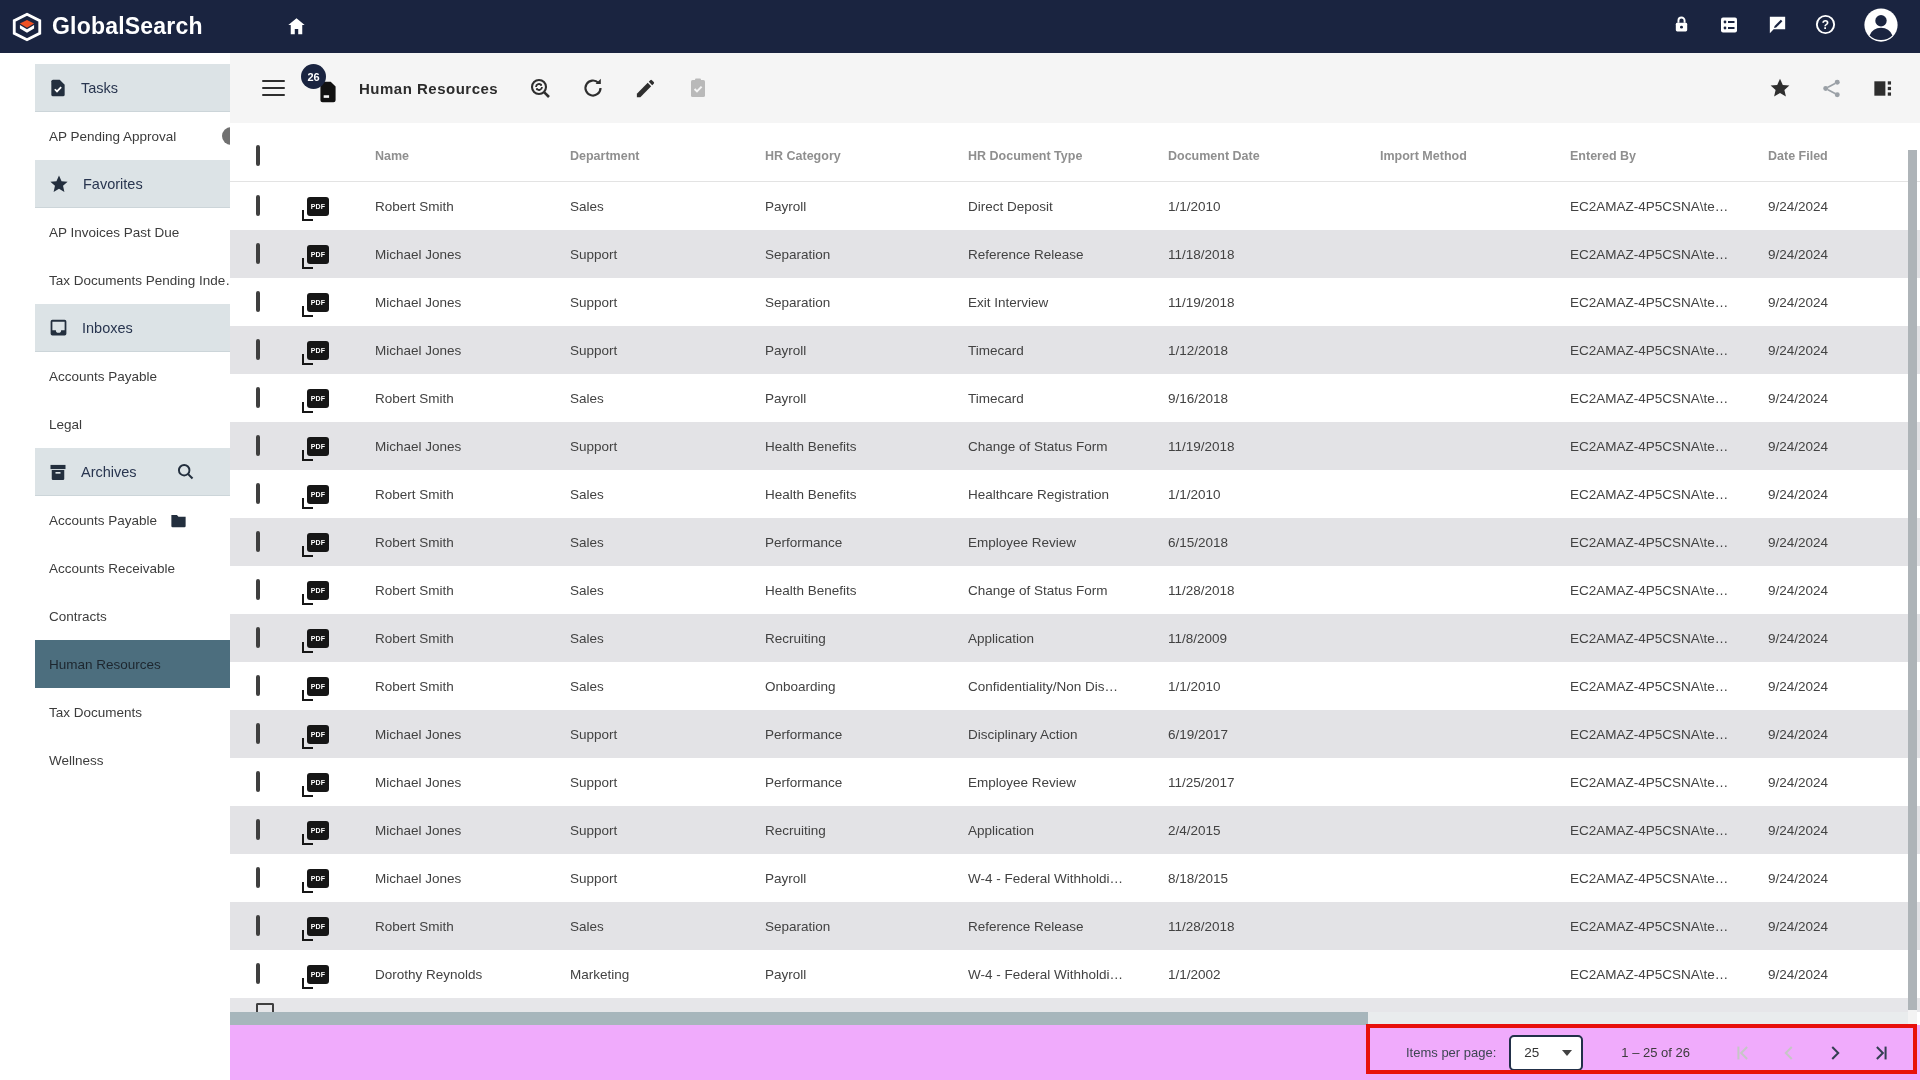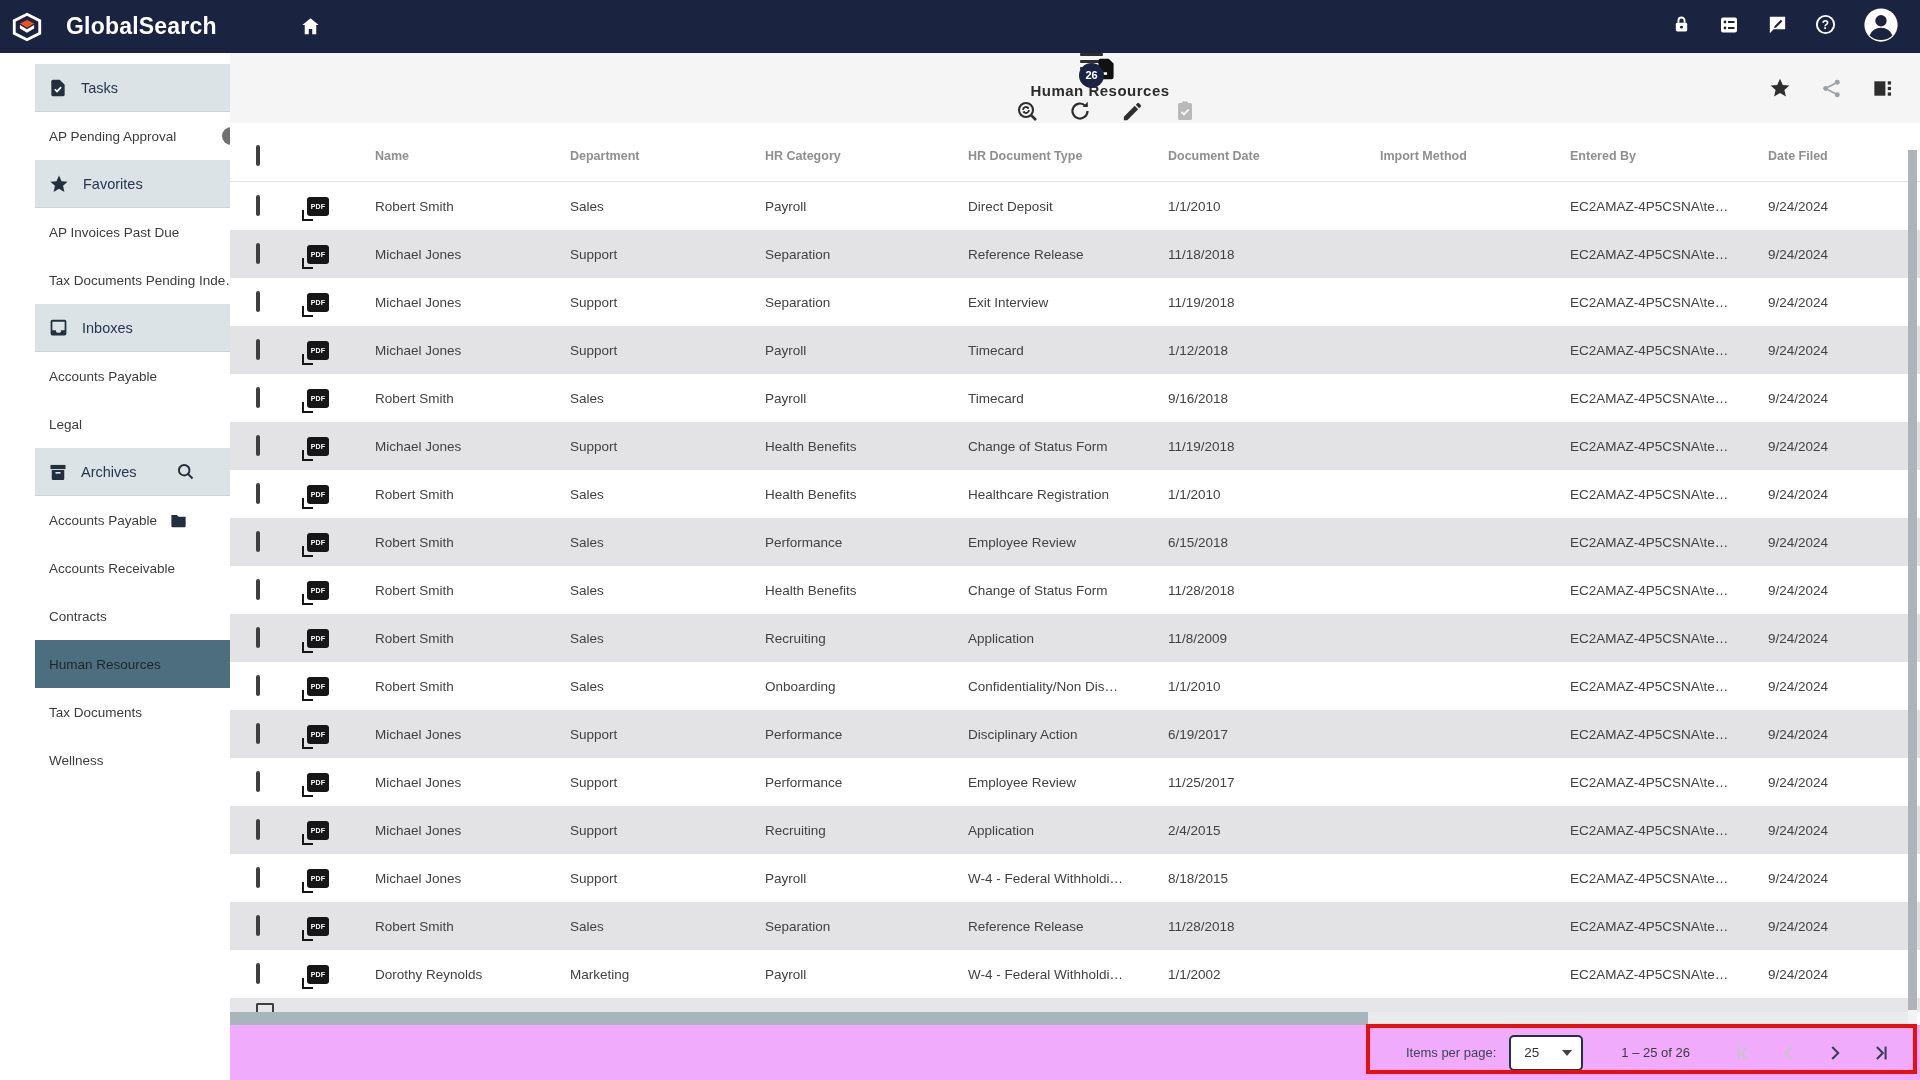--- a/index.html
+++ b/index.html
@@ -1,21 +1,21 @@
 <!DOCTYPE html>
 <html><head>
 <meta charset="utf-8">
 <style>
   html,body{margin:0;padding:0;background:#777;}
   .stage{position:relative;width:1920px;height:1080px;background:#fff;overflow:hidden;
          font-family:"Liberation Sans",sans-serif;-webkit-font-smoothing:antialiased;}
   
   .topbar{position:absolute;left:0;top:0;width:1920px;height:53px;background:#1a2440;
           display:flex;align-items:center;}
-  .brand{display:flex;align-items:center;gap:22px;margin-left:10px;}
+  .brand{display:flex;align-items:center;gap:8px;margin-left:10px;}
   .brand-name{color:#fff;font-size:23px;font-weight:bold;letter-spacing:.2px;}
   .home-btn{margin-left:82px;display:flex;align-items:center;}
   .top-right{position:absolute;right:20px;top:0;height:53px;display:flex;align-items:center;gap:25px;}
   
   .sidebar{position:absolute;left:0;top:53px;width:229px;height:822px;background:#fff;
            border-right:1px solid #e2e2e2;box-sizing:border-box;margin-left:35px;}
   .sec-header{height:47px;background:#dce3e6;display:flex;align-items:center;gap:13px;
               padding:0 12px 0 13px;border-bottom:1px solid #ccd5d9;cursor:pointer;}
   .sec-header:first-child{margin-top:11px;}
   .sec-label{font-size:14.5px;font-weight:500;color:#28354f;}
@@ -29,21 +29,21 @@
   .side-item.selected{background:#4c6e7e;color:#1d262e;}
   .badge{margin-left:auto;background:#717171;color:#fff;font-size:11.5px;font-weight:bold;
          border-radius:10px;padding:3px 8px;line-height:1;}
   .kebab{margin-left:auto;display:flex;flex-direction:column;gap:2.6px;padding:2px 4px;}
   .kebab i{width:3.2px;height:3.2px;border-radius:50%;background:#3f3f3f;display:block;}
   .side-item.selected .kebab i{background:#20130f;}
   .fold{margin-left:12px;display:inline-flex;color:#232f3e;}
   
   .main{position:absolute;left:230px;top:53px;width:1690px;height:1027px;background:#fff;}
   .toolbar{position:absolute;left:0;top:0;width:100%;height:70px;background:#f5f5f5;
-           display:flex;align-items:center;box-sizing:border-box;padding-left:32px;flex-direction:column;}
+           display:flex;align-items:center;box-sizing:border-box;padding-left:32px;}
   .burger{width:23px;display:flex;flex-direction:column;gap:4.5px;cursor:pointer;}
   .burger i{display:block;height:2.6px;background:#2e2e2e;border-radius:1px;}
   .doc-badge{position:relative;width:34px;height:34px;margin-left:22px;}
   .doc-badge .doc{position:absolute;right:0;bottom:0;color:#111;}
   .doc-badge .cnt{position:absolute;left:-6px;top:-7px;width:25px;height:25px;border-radius:50%;
                   background:#1a2440;color:#fff;font-size:11px;font-weight:bold;
                   display:flex;align-items:center;justify-content:center;}
   .tb-title{margin-left:18px;font-size:15px;font-weight:bold;color:#2c2c2c;letter-spacing:.5px;}
   .tb-actions{display:flex;align-items:center;gap:29px;margin-left:30px;}
   .tb-actions .ic,.tb-right .ic{display:inline-flex;cursor:pointer;color:#2e2e2e;}

